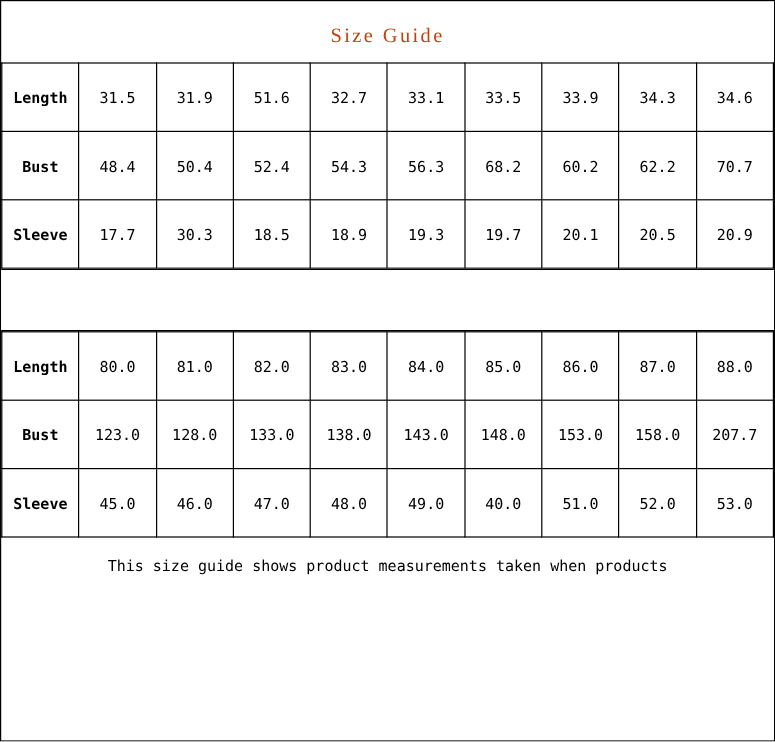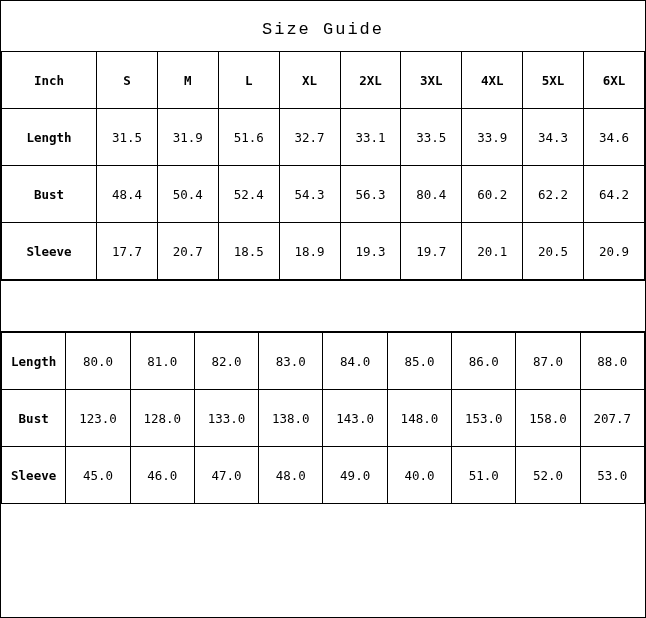--- a/index.html
+++ b/index.html
@@ -21,22 +21,22 @@
     box-sizing: border-box;
     border: 1px solid #000000;
     background: #ffffff;
   }
   .title {
     text-align: center;
     font-size: 17px;
     letter-spacing: 2px;
     padding-top: 19px;
     padding-bottom: 12px;
-    font-family: Liberation Mono, monospace;
-    color: #000000;
+    font-family: Liberation Serif, serif;
+    color: #c2410c;
   }
   table.size-table {
     border-collapse: collapse;
     width: 100%;
     table-layout: fixed;
   }
   table.size-table td {
     border: 1px solid #000000;
     text-align: center;
     font-size: 12.5px;
@@ -75,59 +75,47 @@
 <body>
 
 <div class="page">
 
   <div class="title">Size Guide</div>
 
   <div class="tbl-wrap">
     <table class="size-table">
       <tbody>
         <tr>
-          <td class="rowhead unit-cell">Inch</td>
-          <td class="colhead">S</td>
-          <td class="colhead">M</td>
-          <td class="colhead">L</td>
-          <td class="colhead">XL</td>
-          <td class="colhead">2XL</td>
-          <td class="colhead">3XL</td>
-          <td class="colhead">4XL</td>
-          <td class="colhead">5XL</td>
-          <td class="colhead">6XL</td>
-        </tr>
-        <tr>
           <td class="rowhead">Length</td>
           <td>31.5</td>
           <td>31.9</td>
           <td>51.6</td>
           <td>32.7</td>
           <td>33.1</td>
           <td>33.5</td>
           <td>33.9</td>
           <td>34.3</td>
           <td>34.6</td>
         </tr>
         <tr>
           <td class="rowhead">Bust</td>
           <td>48.4</td>
           <td>50.4</td>
           <td>52.4</td>
           <td>54.3</td>
           <td>56.3</td>
-          <td>80.4</td>
+          <td>68.2</td>
           <td>60.2</td>
           <td>62.2</td>
-          <td>64.2</td>
+          <td>70.7</td>
         </tr>
         <tr>
           <td class="rowhead">Sleeve</td>
           <td>17.7</td>
-          <td>20.7</td>
+          <td>30.3</td>
           <td>18.5</td>
           <td>18.9</td>
           <td>19.3</td>
           <td>19.7</td>
           <td>20.1</td>
           <td>20.5</td>
           <td>20.9</td>
         </tr>
       </tbody>
     </table>
@@ -172,15 +160,16 @@
           <td>40.0</td>
           <td>51.0</td>
           <td>52.0</td>
           <td>53.0</td>
         </tr>
       </tbody>
     </table>
   </div>
 
   <div class="footer">
+    <div>This size guide shows product measurements taken when products</div>
   </div>
 
 </div>
 
 </body></html>

